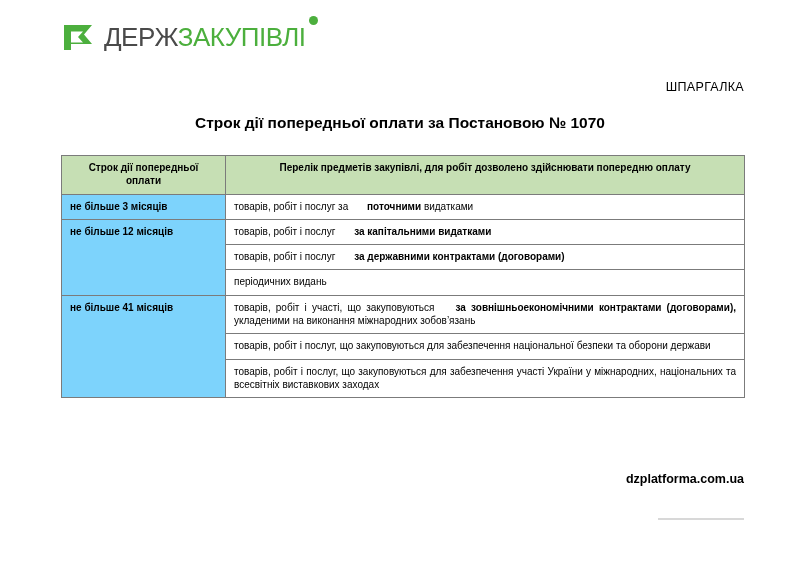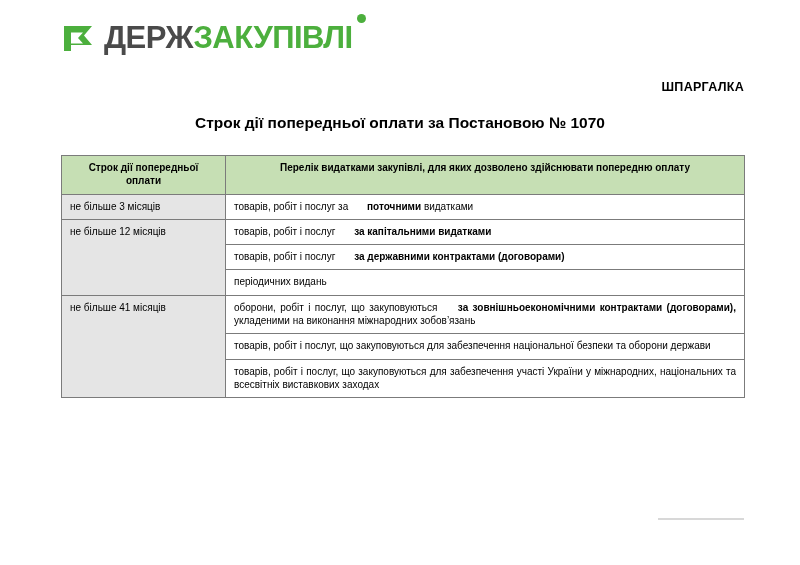--- a/index.html
+++ b/index.html
@@ -25,22 +25,22 @@
     align-items: center;
     gap: 8px;
   }
   .logo-mark {
     width: 34px;
     height: 30px;
     position: relative;
     flex: none;
   }
   .logo-text {
-    font-size: 31px;
-    font-weight: bold;
+    font-size: 26px;
+    font-weight: normal;
     letter-spacing: -0.5px;
     line-height: 1;
     white-space: nowrap;
   }
   .logo-text .derzh { color: #4a4a4a; }
   .logo-text .zak { color: #4caf3d; }
   .logo-dot {
     display: inline-block;
     width: 9px;
     height: 9px;
@@ -51,21 +51,21 @@
     position: relative;
     top: -8px;
   }
 
   
   .shpargalka {
     position: absolute;
     right: 56px;
     top: 80px;
     font-size: 12.5px;
-    font-weight: bold;
+    font-weight: normal;
     letter-spacing: 0.3px;
     color: #000;
   }
 
   
   .doc-title {
     position: absolute;
     left: 0;
     right: 0;
     top: 114px;
@@ -98,22 +98,22 @@
 
   th.hdr {
     background: #c6dfb4;
     text-align: center;
     font-weight: bold;
     font-size: 11.5px;
     padding: 6px 6px 7px 6px;
     line-height: 1.3;
   }
   td.term {
-    background: #e5e5e5;
-    font-weight: normal;
+    background: #7dd3fc;
+    font-weight: bold;
     font-size: 11.5px;
     text-align: left;
     padding-top: 6px;
   }
   td.desc {
     background: #ffffff;
     text-align: justify;
     text-justify: inter-word;
     hyphens: none;
   }
@@ -170,21 +170,21 @@
 
 <div class="tbl-wrap">
   <table class="sheet">
     <colgroup>
       <col class="c-term">
       <col>
     </colgroup>
     <thead>
       <tr>
         <th class="hdr">Строк дії попередньої оплати</th>
-        <th class="hdr">Перелік видатками закупівлі, для яких дозволено здійснювати попередню оплату</th>
+        <th class="hdr">Перелік предметів закупівлі, для робіт дозволено здійснювати попередню оплату</th>
       </tr>
     </thead>
     <tbody>
 
       <tr>
         <td class="term" rowspan="1">не більше 3 місяців</td>
         <td class="desc plain"><span>товарів, робіт і послуг за </span><span class="b">поточними</span><span> видатками</span></td>
       </tr>
 
       <tr>
@@ -193,27 +193,28 @@
       </tr>
       <tr>
         <td class="desc plain"><span>товарів, робіт і послуг </span><span class="b">за державними контрактами (договорами)</span><span></span></td>
       </tr>
       <tr>
         <td class="desc plain"><span>періодичних видань</span><span class="b"></span><span></span></td>
       </tr>
 
       <tr>
         <td class="term" rowspan="3">не більше 41 місяців</td>
-        <td class="desc"><span>оборони, робіт і послуг, що закуповуються </span><span class="b">за зовнішньоекономічними контрактами (договорами),</span><span> укладеними на виконання міжнародних зобов’язань</span></td>
+        <td class="desc"><span>товарів, робіт і участі, що закуповуються </span><span class="b">за зовнішньоекономічними контрактами (договорами),</span><span> укладеними на виконання міжнародних зобов’язань</span></td>
       </tr>
       <tr>
         <td class="desc"><span>товарів, робіт і послуг, що закуповуються для забезпечення національної безпеки та оборони держави</span><span class="b"></span><span></span></td>
       </tr>
       <tr>
         <td class="desc"><span>товарів, робіт і послуг, що закуповуються для забезпечення участі України у міжнародних, національних та всесвітніх виставкових заходах</span><span class="b"></span><span></span></td>
       </tr>
     </tbody>
   </table>
 </div>
 
 <div class="footer">
+  <div class="site">dzplatforma.com.ua</div>
 </div>
 <div class="footer-rule"></div>
 
 </body></html>

